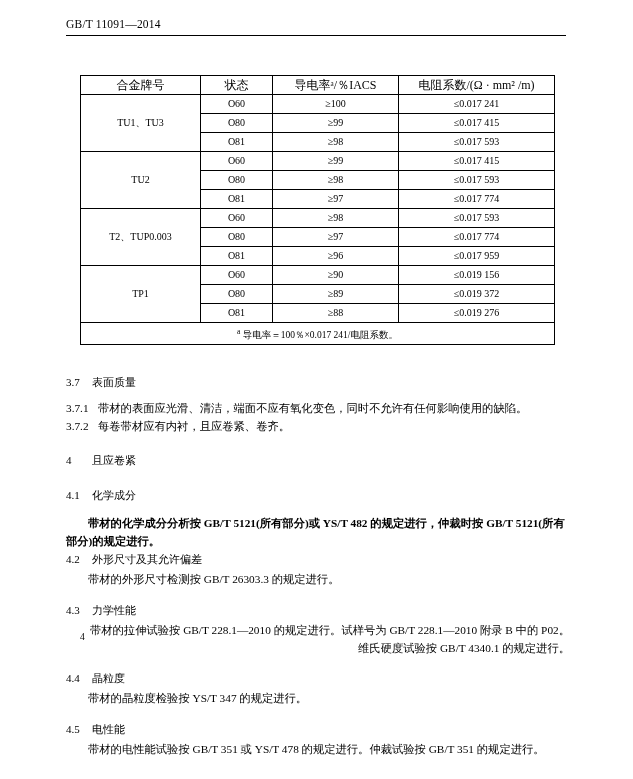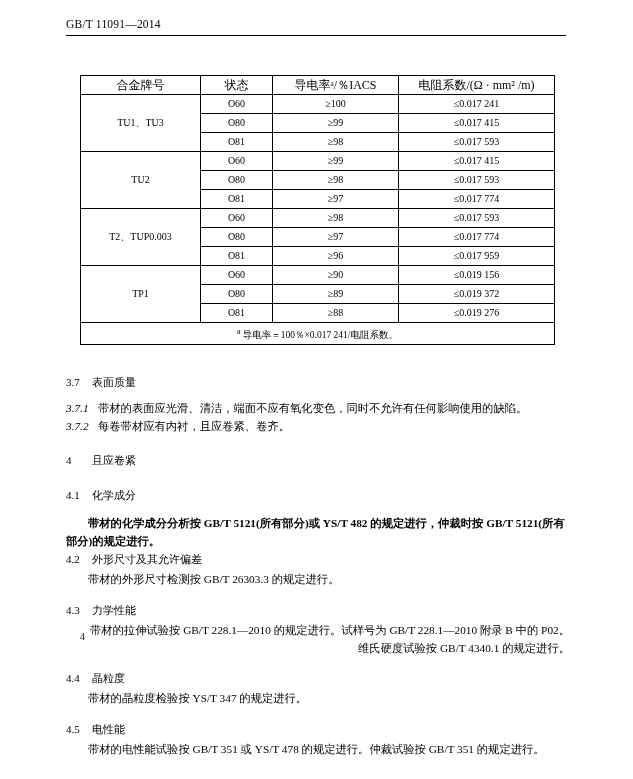--- a/index.html
+++ b/index.html
@@ -89,21 +89,20 @@
     display: inline-block;
     min-width: 26px;
   }
   .para {
     font-size: 11.3px;
     line-height: 17.5px;
   }
   .para .num {
     display: inline-block;
     min-width: 32px;
-    font-style: italic;
   }
   .indent {
     text-indent: 22px;
   }
   .blk { position: absolute; left: 66px; width: 504px; }
   .page-num {
     position: absolute;
     bottom: 6px;
     left: 80px;
     font-size: 9.5px;

